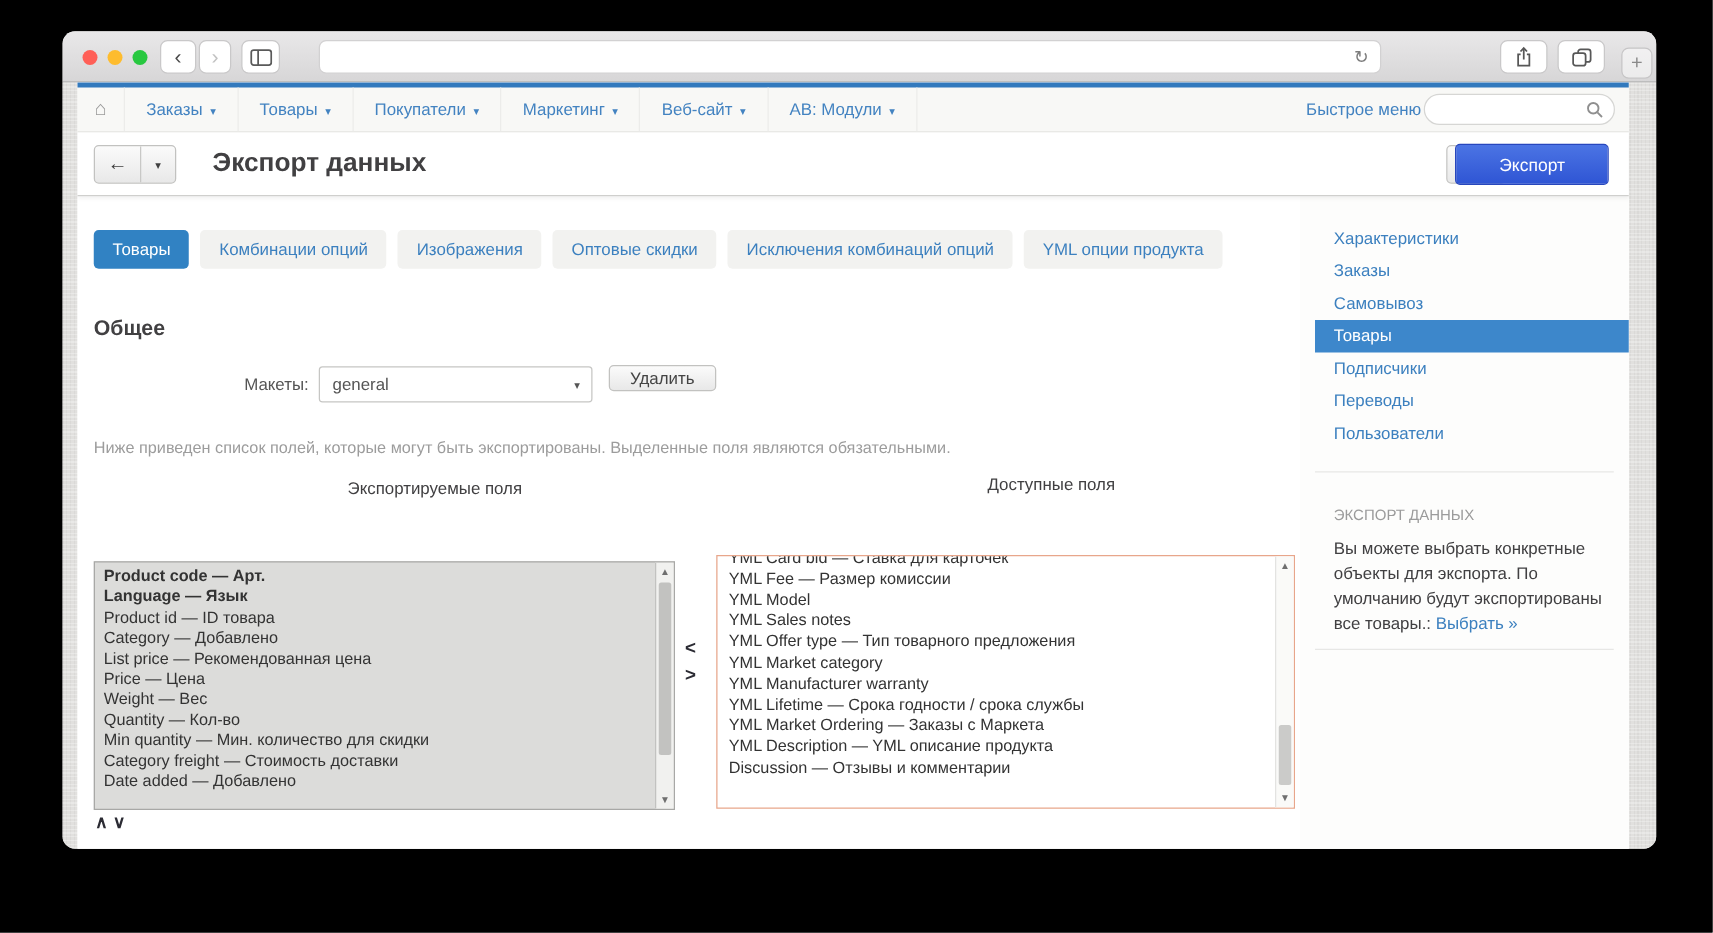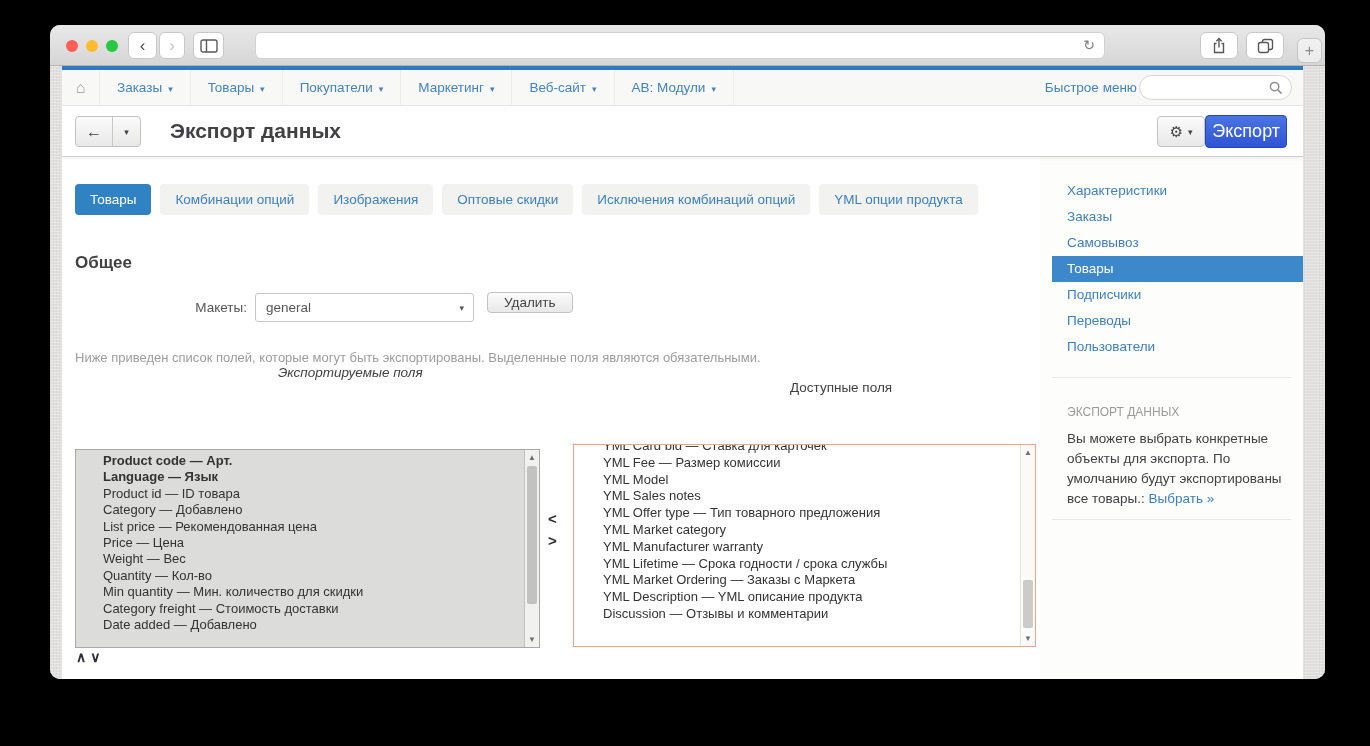--- a/index.html
+++ b/index.html
@@ -42,42 +42,42 @@
 
   
   .toolbar { position:absolute; left:0; top:40px; right:0; height:51px; background:#fff; border-bottom:1px solid #cfcfcd; box-shadow:0 2px 3px rgba(0,0,0,.05); z-index:2; }
   .btn-gray { background:linear-gradient(#fbfbfb,#e8e8e8); border:1px solid #c2c2c0; color:#444; }
   .split-btn { position:absolute; left:13px; top:10px; height:31px; display:flex; border:1px solid #c2c2c0; border-radius:4px; overflow:hidden; background:linear-gradient(#fbfbfb,#e8e8e8); }
   .split-main { width:37px; display:flex; align-items:center; justify-content:center; font-size:16px; color:#3f3f3f; border-right:1px solid #c8c8c6; }
   .split-caret { width:27px; display:flex; align-items:center; justify-content:center; font-size:9px; color:#3f3f3f; }
   .page-title { position:absolute; left:108px; top:13px; font-size:21px; font-weight:bold; color:#414042; }
   .gear-btn { position:absolute; right:98px; top:10px; width:48px; height:31px; border-radius:4px; display:flex; align-items:center; justify-content:center; gap:5px; }
   .gear-glyph { font-size:15px; } .gear-caret { font-size:9px; }
-  .export-btn { position:absolute; right:16px; top:9px; height:33px; padding:0 6px; background:linear-gradient(#4b74e4,#2f55d4); border:1px solid #2746bd; border-radius:4px; color:#fff; font-size:18px; display:flex; align-items:center; }
+  .export-btn { position:absolute; right:16px; top:9px; height:33px; padding:0 34px; background:linear-gradient(#4b74e4,#2f55d4); border:1px solid #2746bd; border-radius:4px; color:#fff; font-size:14px; display:flex; align-items:center; }
 
   
   .content { position:absolute; left:0; top:91px; right:0; bottom:0; background:#fff; }
   .main { position:absolute; left:0; top:0; width:978px; height:100%; }
   .sidebar { position:absolute; left:978px; top:0; width:263px; height:100%; background:#fdfdfc; }
 
   .tabs { position:absolute; left:13px; top:27px; display:flex; gap:9px; }
   .tab { height:31px; padding:0 15px; display:flex; align-items:center; border-radius:4px; background:#f2f2f0; color:#3c80bf; font-size:13.5px; cursor:pointer; white-space:nowrap; }
   .tab.active { background:#3182c3; color:#fff; }
 
   .section-heading { position:absolute; left:13px; top:96px; font-size:17px; font-weight:bold; color:#414042; }
   .form-label { position:absolute; left:13px; top:143px; width:172px; text-align:right; font-size:13.5px; color:#555; }
   .select { position:absolute; left:193px; top:136px; width:219px; height:29px; background:#fff; border:1px solid #c6c6c4; border-radius:3px; font-size:13.5px; color:#555; line-height:27px; padding-left:10px; }
   .select-caret { position:absolute; right:9px; top:1px; font-size:9px; color:#555; }
   .delete-btn { position:absolute; left:425px; top:135px; height:21px; padding:0 16px; border-radius:4px; font-size:13.5px; display:flex; align-items:center; }
   .hint { position:absolute; left:13px; top:193px; font-size:13px; color:#9c9c9c; }
   .col-header { position:absolute; font-size:13.5px; color:#414042; }
-  .col-header-left { left:216px; top:208px;font-style:italic; }
+  .col-header-left { left:216px; top:226px; }
   .col-header-right { left:728px; top:223px; }
 
-  .listbox { position:absolute; overflow:hidden; font-size:13px; color:#333;padding-left:20px; }
+  .listbox { position:absolute; overflow:hidden; font-size:13px; color:#333; }
   .lb-left { left:13px; top:292px; width:465px; height:199px; background:#dcdcda; border:1px solid #a8a8a6; }
   .lb-left .lb-items { padding:3px 22px 0 7px; line-height:16.4px; }
   .lb-right { left:511px; top:287px; width:463px; height:203px; background:#fff; border:1px solid #e8a68b; }
   .lb-right .lb-items { margin-top:-7px; padding:0 22px 0 9px; line-height:16.8px; }
   .lb-item { white-space:nowrap; cursor:default; }
   .lb-item.bold { font-weight:bold; }
 
   .scrollbar { position:absolute; right:0; top:0; bottom:0; width:15px; }
   .lb-left .scrollbar { background:#f1f1ef; border-left:1px solid #c2c2c0; }
   .lb-right .scrollbar { background:#fafaf8; border-left:1px solid #e3e3e1; }

